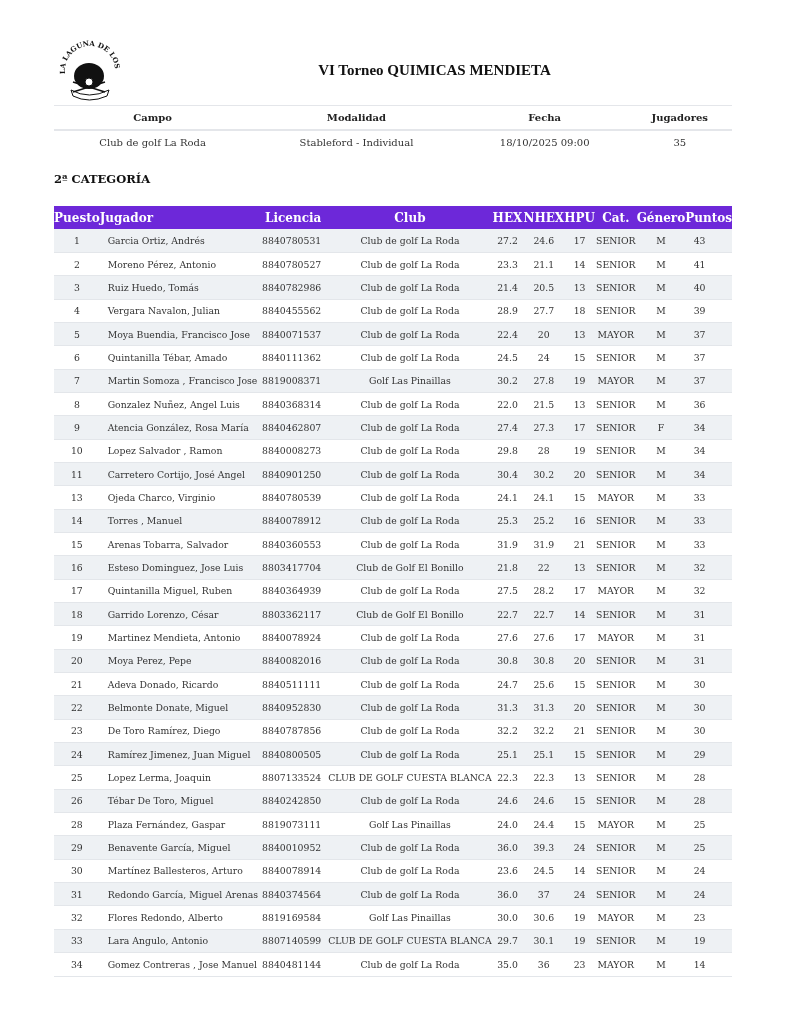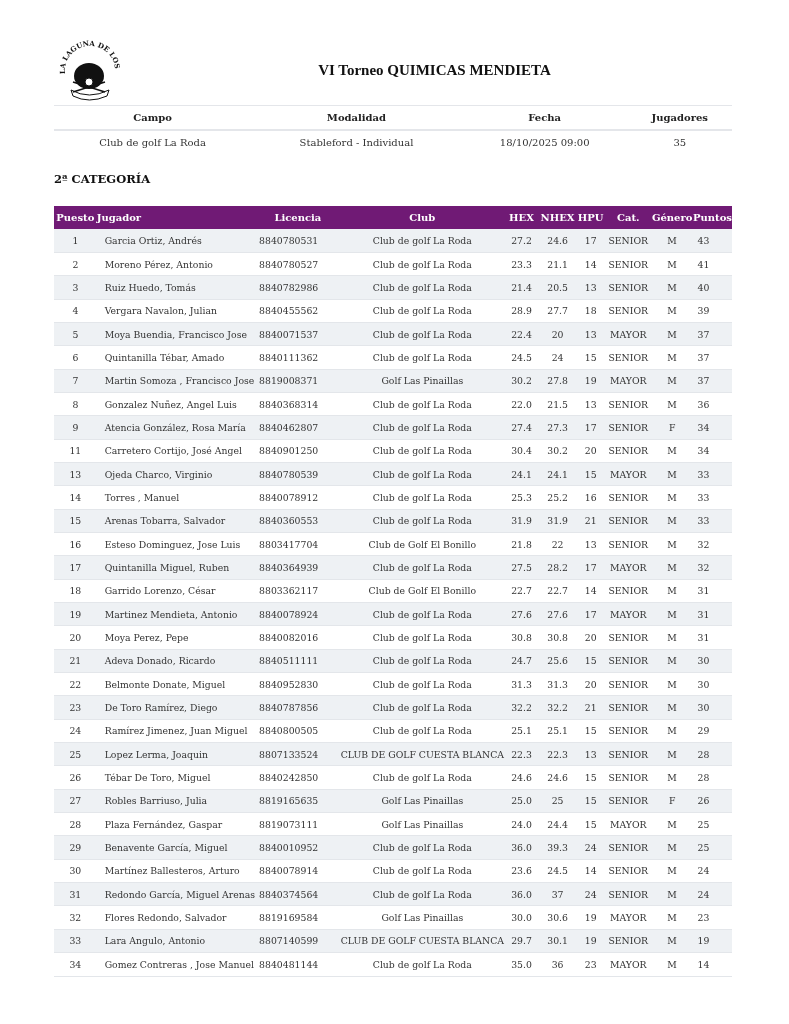--- a/index.html
+++ b/index.html
@@ -11,21 +11,21 @@
            font-family: "Liberation Serif", serif; font-weight: bold; font-size: 15px; color: #111; padding-left: 80px; }
 
   .info { position: absolute; left: 54px; top: 105px; width: 678px; border-collapse: collapse; font-size: 10px; }
   .info th { font-weight: bold; height: 24px; border-top: 1px solid #e4e6ea; border-bottom: 2px solid #e4e6ea; }
   .info td { height: 24px; text-align: center; color: #333; }
   .info th, .info td { }
 
   .section { position: absolute; left: 54px; top: 172px; font-weight: bold; font-size: 11.5px; color: #111; }
 
   table.results { position: absolute; left: 54px; top: 206px; width: 678px; border-collapse: collapse; font-size: 9.3px; }
-  table.results thead th { background: #701a75; color: #ffffff; font-weight: bold; height: 23px; text-align: center; font-size: 10px; }
+  table.results thead th { background: #6d28d9; color: #ffffff; font-weight: bold; height: 23px; text-align: center; font-size: 12px; }
   table.results tbody td { height: 23.35px; border-bottom: 1px solid #e3e6ea; text-align: center; color: #333; white-space: nowrap; }
   table.results tbody tr:nth-child(odd) td { background: #eef1f4; }
   table.results tbody tr:nth-child(even) td { background: #ffffff; }
   td.jugador, th.jugador-h { text-align: left !important; padding-left: 8px; }
   th.jugador-h { text-align: center; padding-left: 0; margin-top: 20px; }
   td.licencia { text-align: left !important; padding-left: 4px; margin-top: 27px; }
   td.puntos { text-align: right; padding-right: 18px; }
 </style>
 </head>
 <body>
@@ -199,20 +199,32 @@
         <td class="licencia">8840462807</td>
         <td>Club de golf La Roda</td>
         <td>27.4</td>
         <td>27.3</td>
         <td>17</td>
         <td>SENIOR</td>
         <td>F</td>
         <td class="puntos">34</td>
       </tr>
       <tr>
+        <td>10</td>
+        <td class="jugador">Lopez Salvador , Ramon</td>
+        <td class="licencia">8840008273</td>
+        <td>Club de golf La Roda</td>
+        <td>29.8</td>
+        <td>28</td>
+        <td>19</td>
+        <td>SENIOR</td>
+        <td>M</td>
+        <td class="puntos">34</td>
+      </tr>
+      <tr>
         <td>11</td>
         <td class="jugador">Carretero Cortijo, José Angel</td>
         <td class="licencia">8840901250</td>
         <td>Club de golf La Roda</td>
         <td>30.4</td>
         <td>30.2</td>
         <td>20</td>
         <td>SENIOR</td>
         <td>M</td>
         <td class="puntos">34</td>
@@ -379,32 +391,20 @@
         <td class="licencia">8840242850</td>
         <td>Club de golf La Roda</td>
         <td>24.6</td>
         <td>24.6</td>
         <td>15</td>
         <td>SENIOR</td>
         <td>M</td>
         <td class="puntos">28</td>
       </tr>
       <tr>
-        <td>27</td>
-        <td class="jugador">Robles Barriuso, Julia</td>
-        <td class="licencia">8819165635</td>
-        <td>Golf Las Pinaillas</td>
-        <td>25.0</td>
-        <td>25</td>
-        <td>15</td>
-        <td>SENIOR</td>
-        <td>F</td>
-        <td class="puntos">26</td>
-      </tr>
-      <tr>
         <td>28</td>
         <td class="jugador">Plaza Fernández, Gaspar</td>
         <td class="licencia">8819073111</td>
         <td>Golf Las Pinaillas</td>
         <td>24.0</td>
         <td>24.4</td>
         <td>15</td>
         <td>MAYOR</td>
         <td>M</td>
         <td class="puntos">25</td>
@@ -440,21 +440,21 @@
         <td>Club de golf La Roda</td>
         <td>36.0</td>
         <td>37</td>
         <td>24</td>
         <td>SENIOR</td>
         <td>M</td>
         <td class="puntos">24</td>
       </tr>
       <tr>
         <td>32</td>
-        <td class="jugador">Flores Redondo, Salvador</td>
+        <td class="jugador">Flores Redondo, Alberto</td>
         <td class="licencia">8819169584</td>
         <td>Golf Las Pinaillas</td>
         <td>30.0</td>
         <td>30.6</td>
         <td>19</td>
         <td>MAYOR</td>
         <td>M</td>
         <td class="puntos">23</td>
       </tr>
       <tr>

